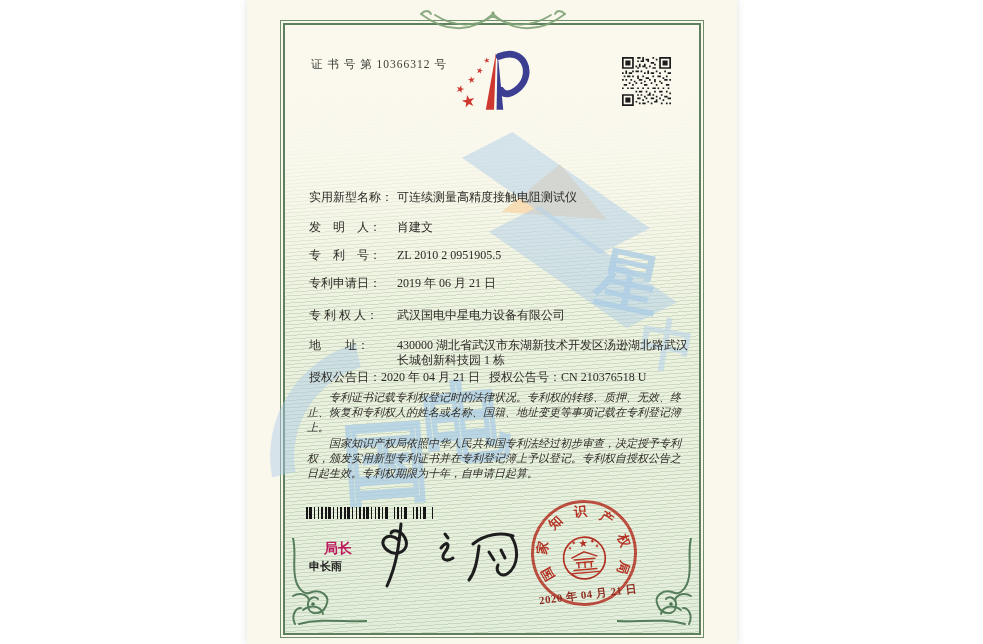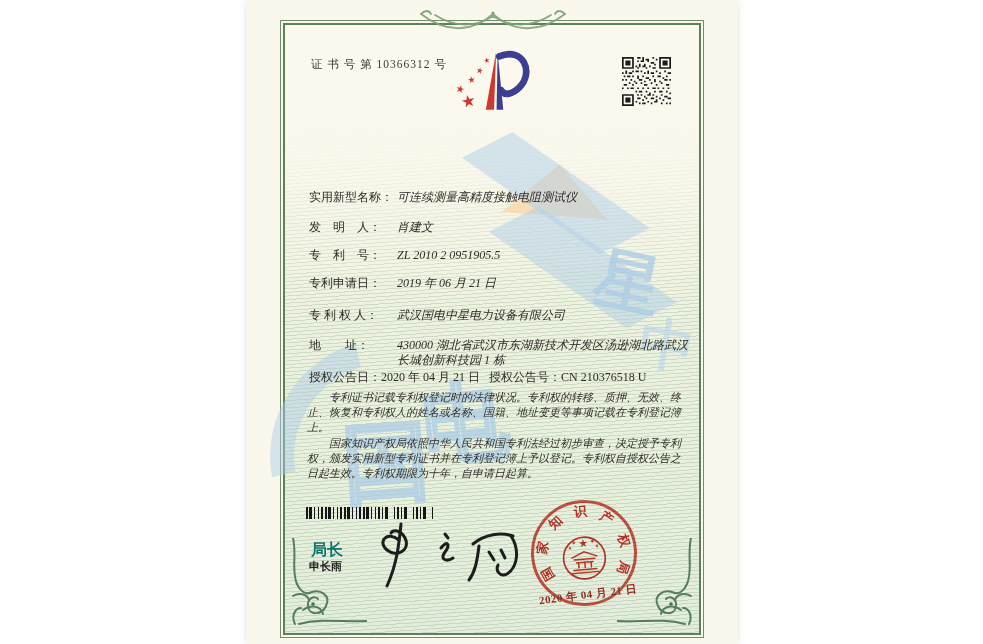--- a/index.html
+++ b/index.html
@@ -41,31 +41,31 @@
   
   .content{position:absolute;inset:0;z-index:2;color:#2c2a26;}
   .certNo{left:64px;top:57px;font-size:11.5px;letter-spacing:1px;color:#3a3a36;}
   .logo{left:205px;top:46px;width:82px;height:74px;}
   .qr{left:375px;top:57px;width:49px;height:49px;}
   .title{left:0;right:0;top:126px;text-align:center;font-size:25px;font-weight:600;
          letter-spacing:3px;color:#19191a;}
   .fields{left:62px;top:188px;width:382px;font-size:12px;}
   .frow{position:absolute;left:0;display:flex;line-height:15px;}
   .flabel{width:88px;flex:0 0 88px;white-space:nowrap;}
-  .fvalue{width:292px;font-style:italic;}
+  .fvalue{width:292px;}
   .grantRow{display:flex;gap:9px;white-space:nowrap;}
   .paras{left:60px;top:390px;width:382px;font-size:11px;line-height:15.2px;
          font-style:italic;color:#2f2d28;}
   .paras p{margin:0;text-indent:2em;}
   .barcode{left:59px;top:507px;width:128px;height:12px;
     background:repeating-linear-gradient(90deg,#161616 0 1.5px,transparent 1.5px 3px,
       #161616 3px 6px,transparent 6px 7.5px,#161616 7.5px 8.5px,transparent 8.5px 12px,
       #161616 12px 13px,transparent 13px 14.5px,#161616 14.5px 17px,transparent 17px 19px);}
-  .role{left:64px;top:540px;font-family:"Liberation Sans",sans-serif;font-weight:700;
-        font-size:16px;color:#0f766e;}
+  .role{left:77px;top:540px;font-family:"Liberation Sans",sans-serif;font-weight:700;
+        font-size:14px;color:#be185d;}
   .rname{left:62px;top:559px;font-family:"Liberation Sans",sans-serif;font-weight:700;
         font-size:11px;color:#222;}
   .sig{left:118px;top:518px;width:195px;height:75px;}
   .footer{left:0;right:0;top:615px;text-align:center;font-size:9.5px;color:#44453f;}
   
   .seal{left:284px;top:500px;width:106px;height:106px;z-index:3;transform:rotate(-5deg);
         mix-blend-mode:multiply;}
   .sealRing{position:absolute;inset:0;border:3.5px solid rgba(207,55,44,.85);border-radius:50%;}
   .sealChar{position:absolute;font-size:13px;font-weight:700;color:#cf372c;line-height:1;
             font-family:"Liberation Serif",serif;}

